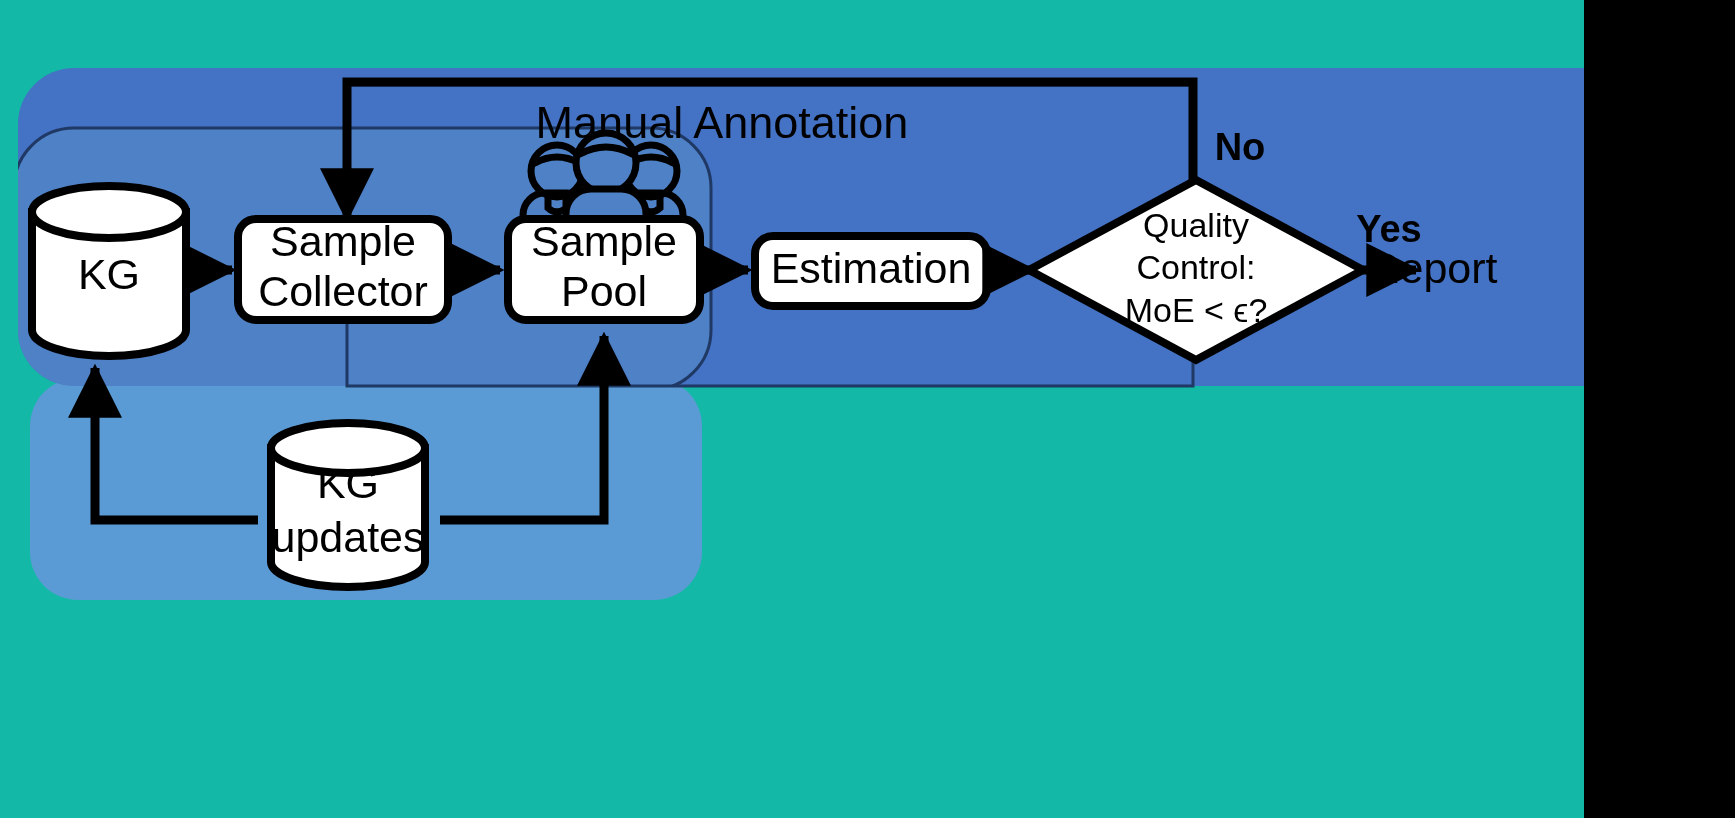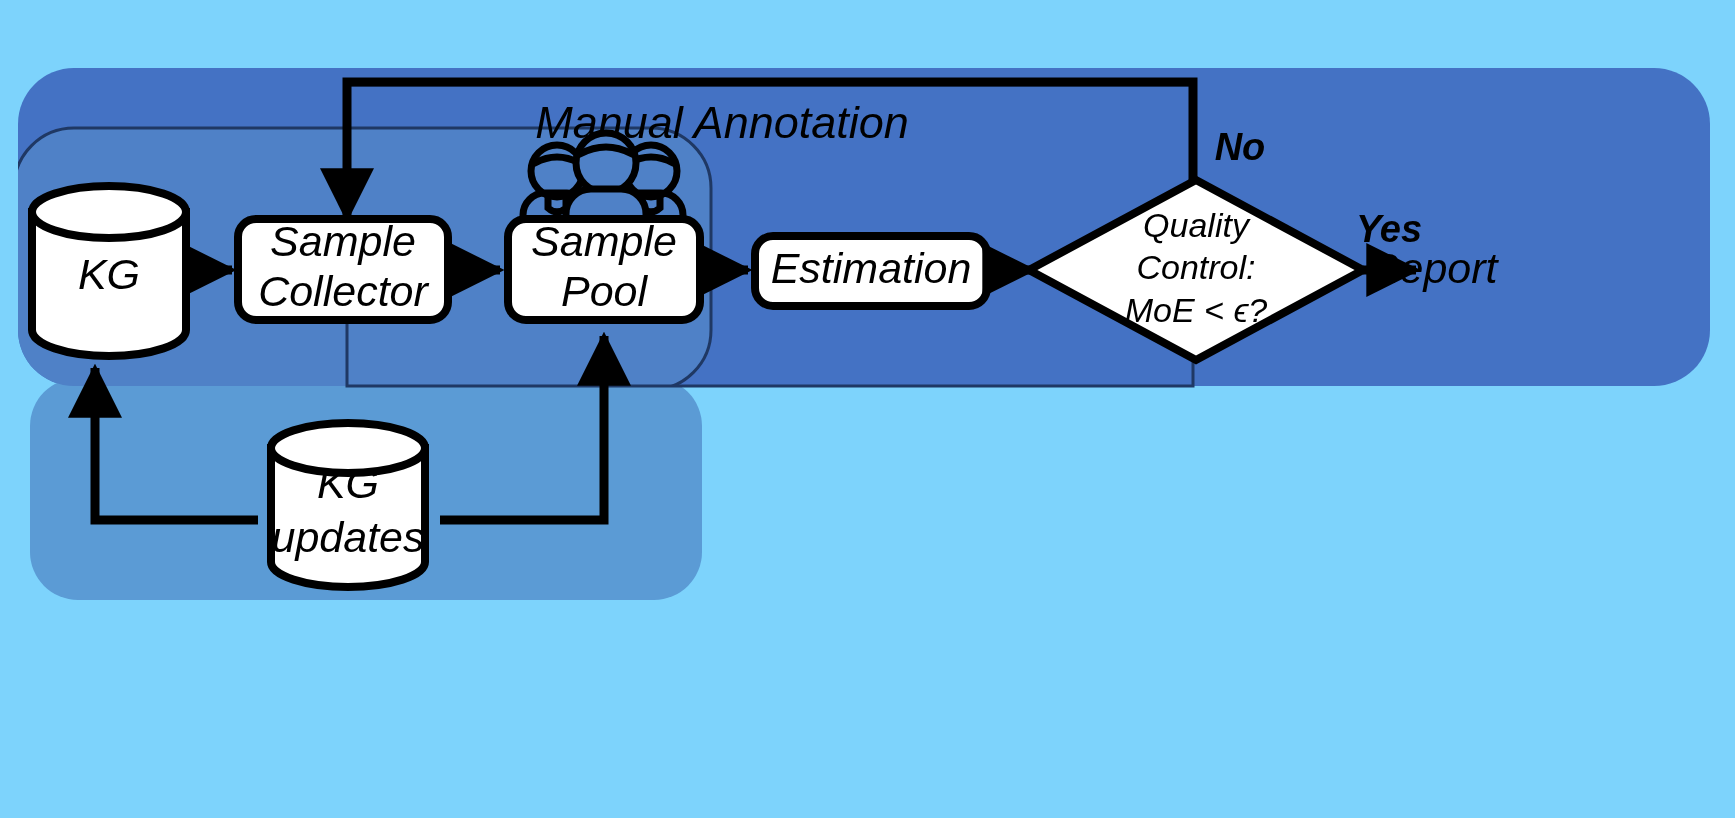--- a/index.html
+++ b/index.html
@@ -2,26 +2,25 @@
 <html><head>
 <meta charset="utf-8">
 <style>
   html, body {
     margin: 0;
     padding: 0;
     background: #000000;
   }
   #stage {
     position: relative;
-    width: 1735px;
+    width: 1584px;
     height: 818px;
-    background: #7dd3fc;
+    background: #14b8a6;
     overflow: hidden;
     font-family: "Liberation Sans", sans-serif;
-    font-style: italic;
   }
   #svg-root {
     position: absolute;
     left: 0;
     top: 0;
     width: 1735px;
     height: 818px;
   }
   .node-text {
     font-family: "Liberation Sans", sans-serif;

